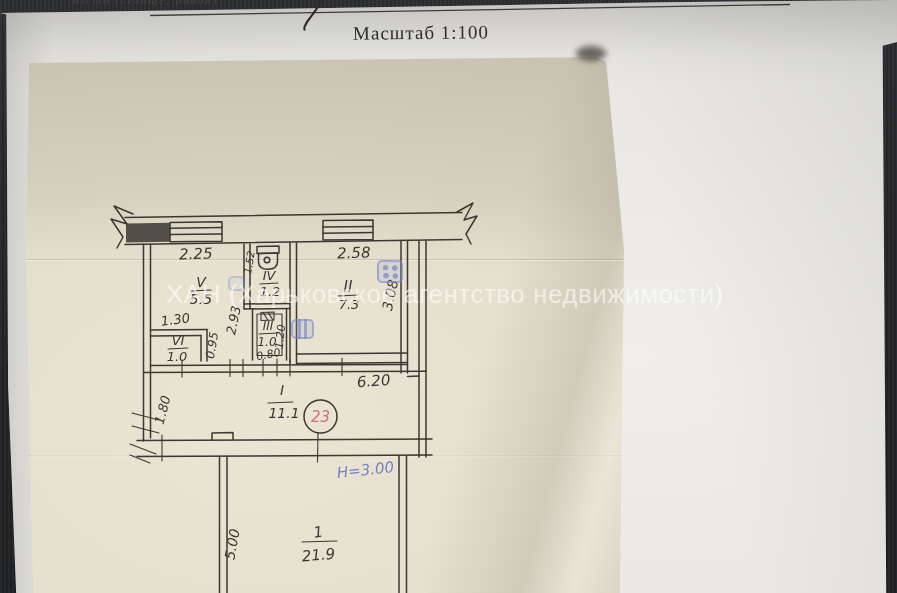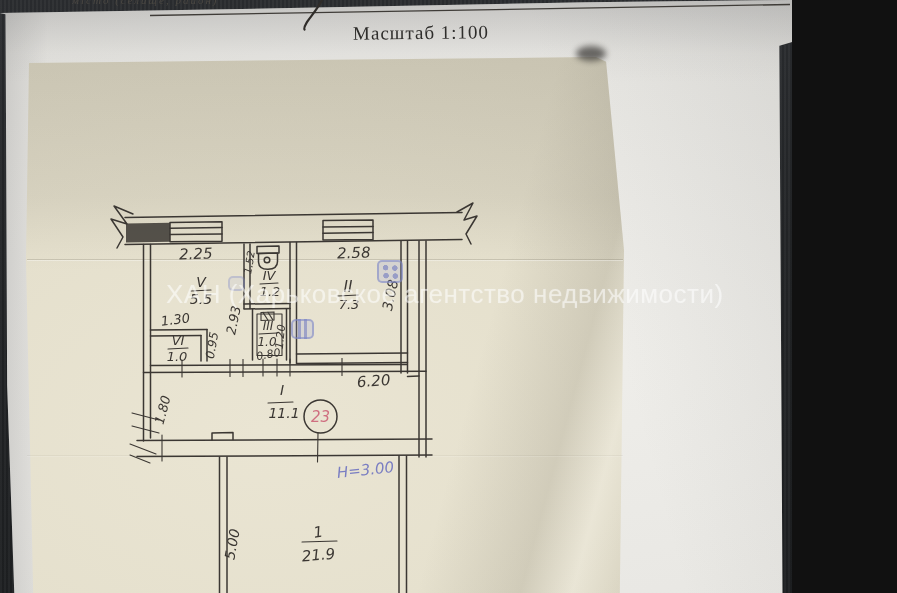--- a/index.html
+++ b/index.html
@@ -1,17 +1,17 @@
 <!DOCTYPE html>
 <html><head>
 <meta charset="utf-8">
 <style>
   html,body{margin:0;padding:0;background:#111;}
   #stage{
-    position:relative;width:792px;height:593px;overflow:hidden;
+    position:relative;width:897px;height:593px;overflow:hidden;
     background:#26282b;
     font-family:"DejaVu Sans",sans-serif;
   }
   
   #backdrop{
     position:absolute;inset:0;
     background:
       repeating-linear-gradient(90deg, rgba(255,255,255,0.03) 0 2px, rgba(0,0,0,0.05) 2px 4px),
       linear-gradient(180deg,#2b2d30 0%,#232527 40%,#1e2022 100%);
   }

